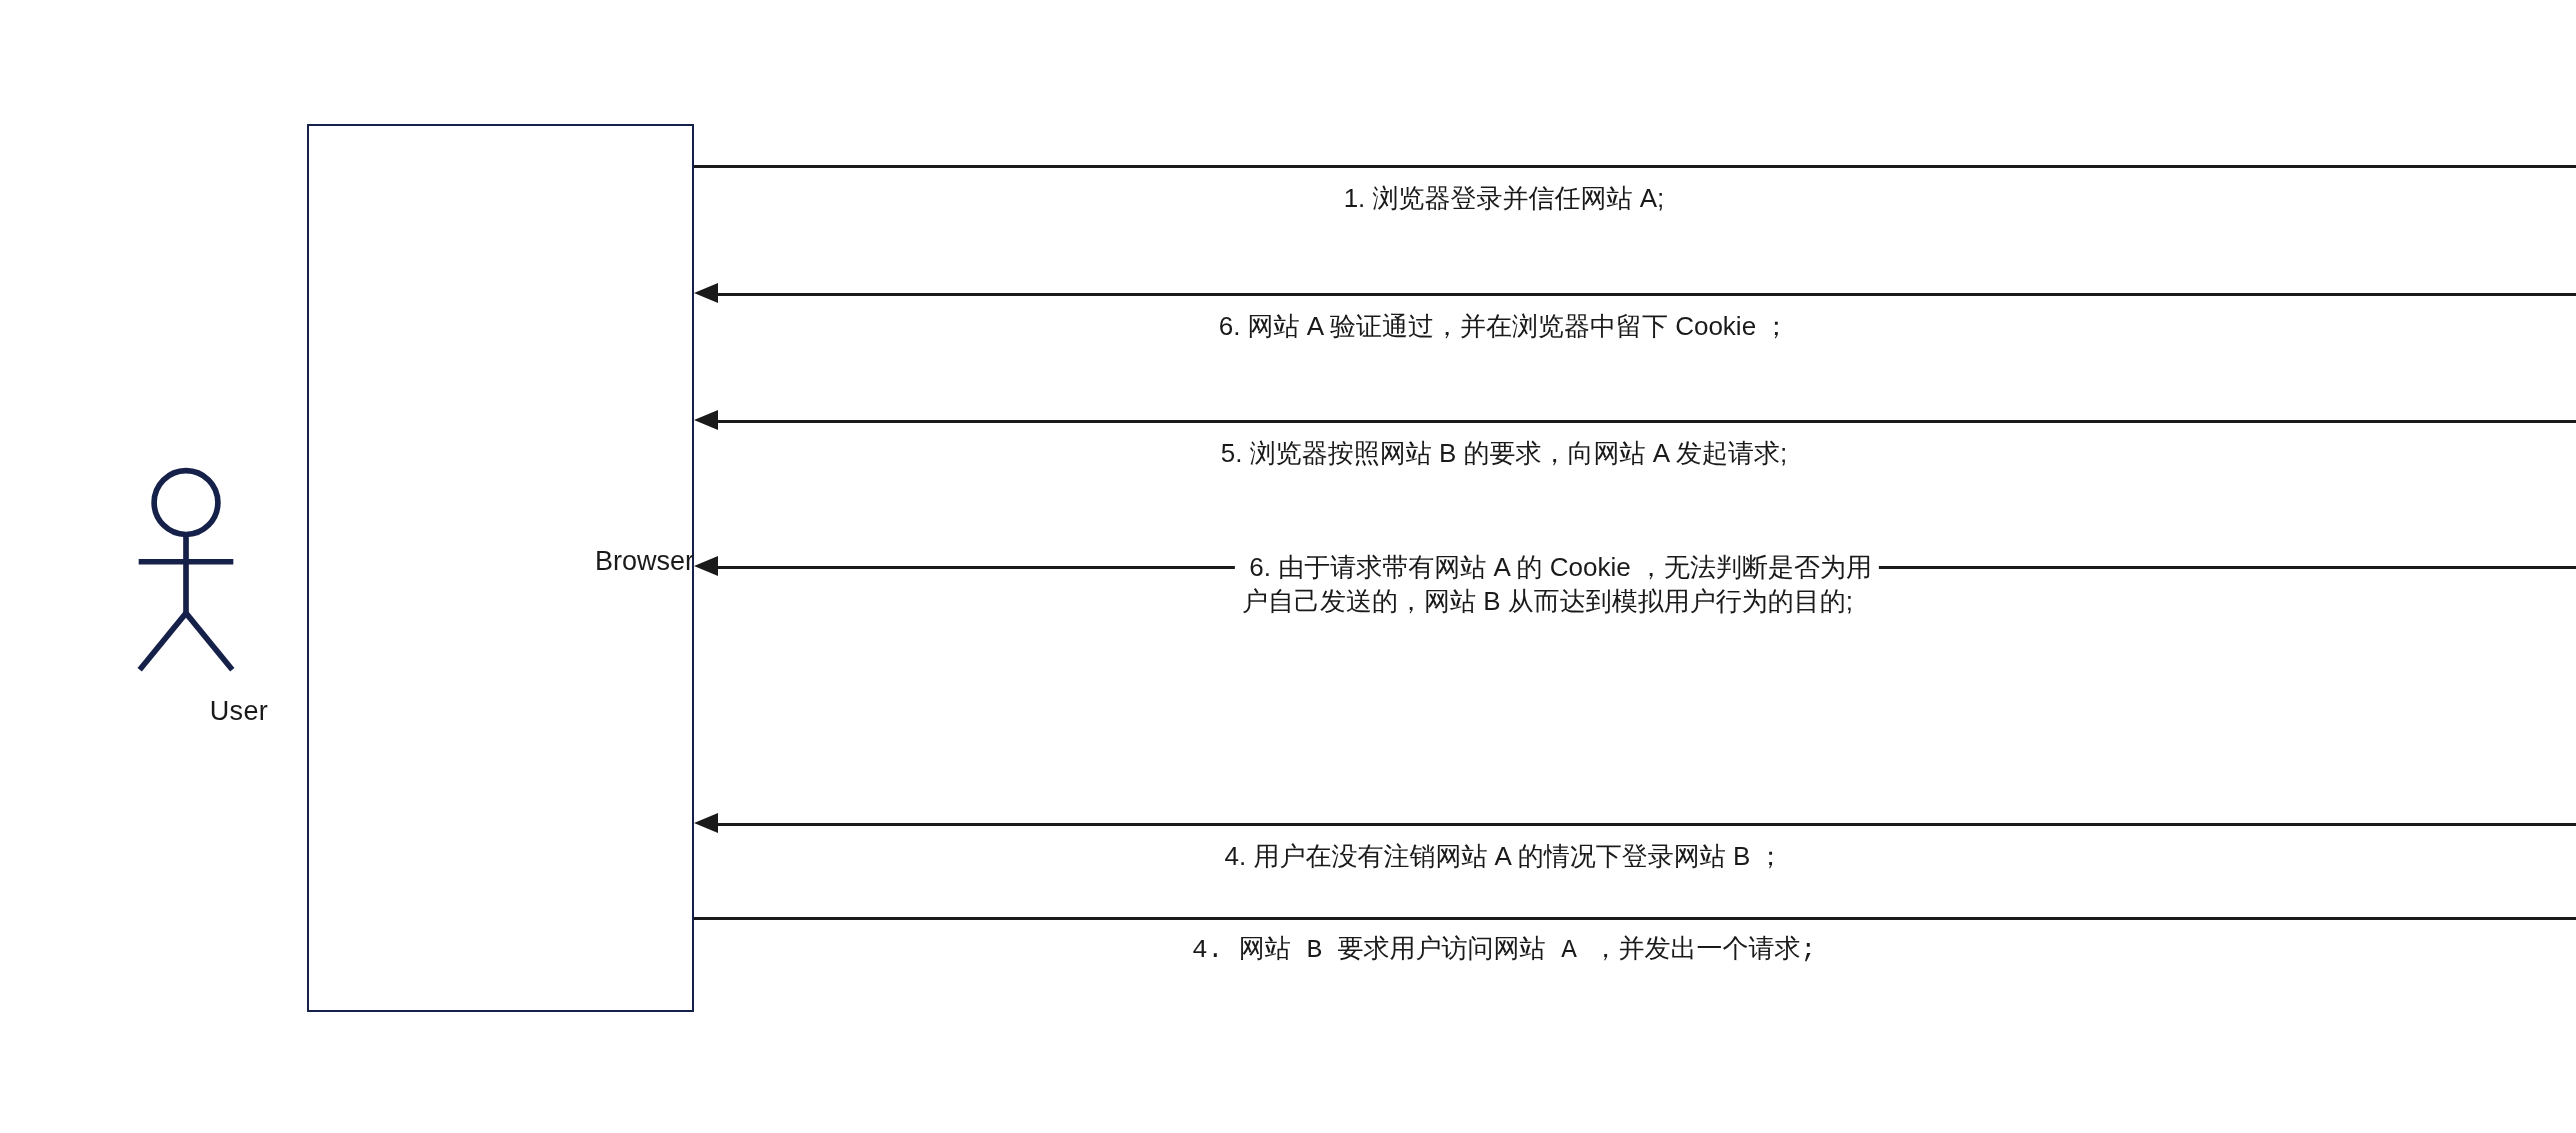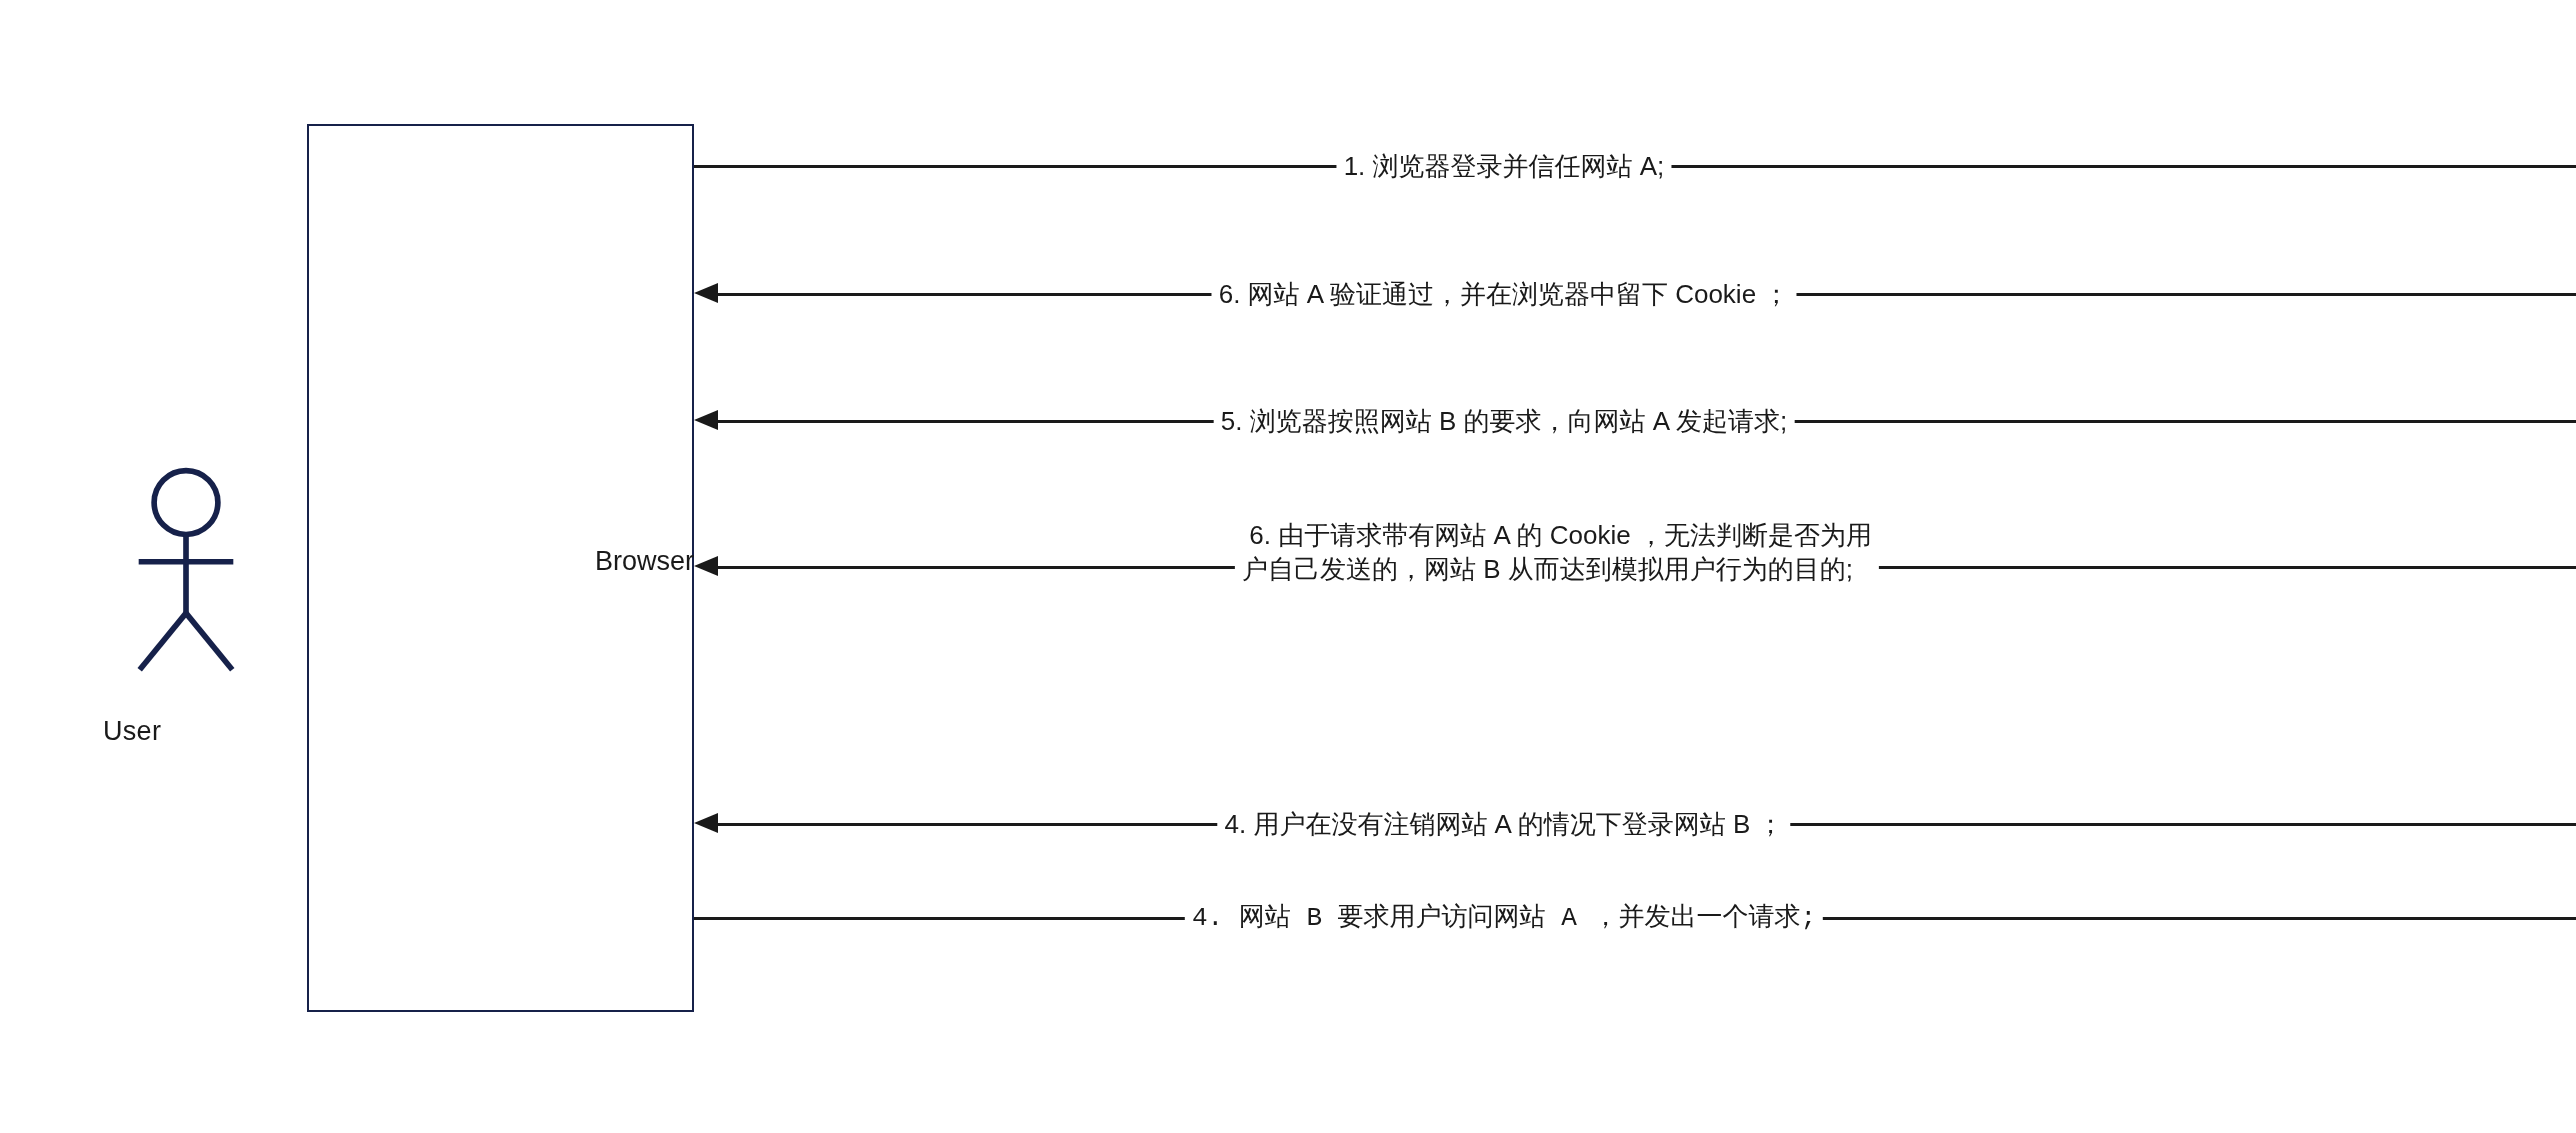--- a/index.html
+++ b/index.html
@@ -24,25 +24,24 @@
     left: 124px;
     top: 464px;
     width: 124px;
     height: 216px;
   }
   #actor-user svg { display: block; }
   #actor-label {
     left: 103px;
     top: 696px;
     width: 165px;
-    text-align: left;
+    text-align: right;
     font-size: 27px;
     color: #1a1a1a;
     letter-spacing: 0.3px;
-    margin-top: 20px;
   }
 
   
   #browser-box {
     left: 307px;
     top: 124px;
     width: 387px;
     height: 888px;
     background: #ffffff;
     border: 2.6px solid #16214a;
@@ -77,20 +76,21 @@
 
   .msg-label {
     position: absolute;
     font-size: 26px;
     color: #1a1a1a;
     background: #ffffff;
     padding: 0 7.2px;
     white-space: nowrap;
     transform: translate(-50%, -50%);
     line-height: 1.0;
+    margin-top: 32px;
   }
   .msg-label.two-line {
     white-space: pre;
     line-height: 1.34;
     text-align: left;
     transform: translate(-50%, -50%);
   }
 </style>
 </head>
 <body>

